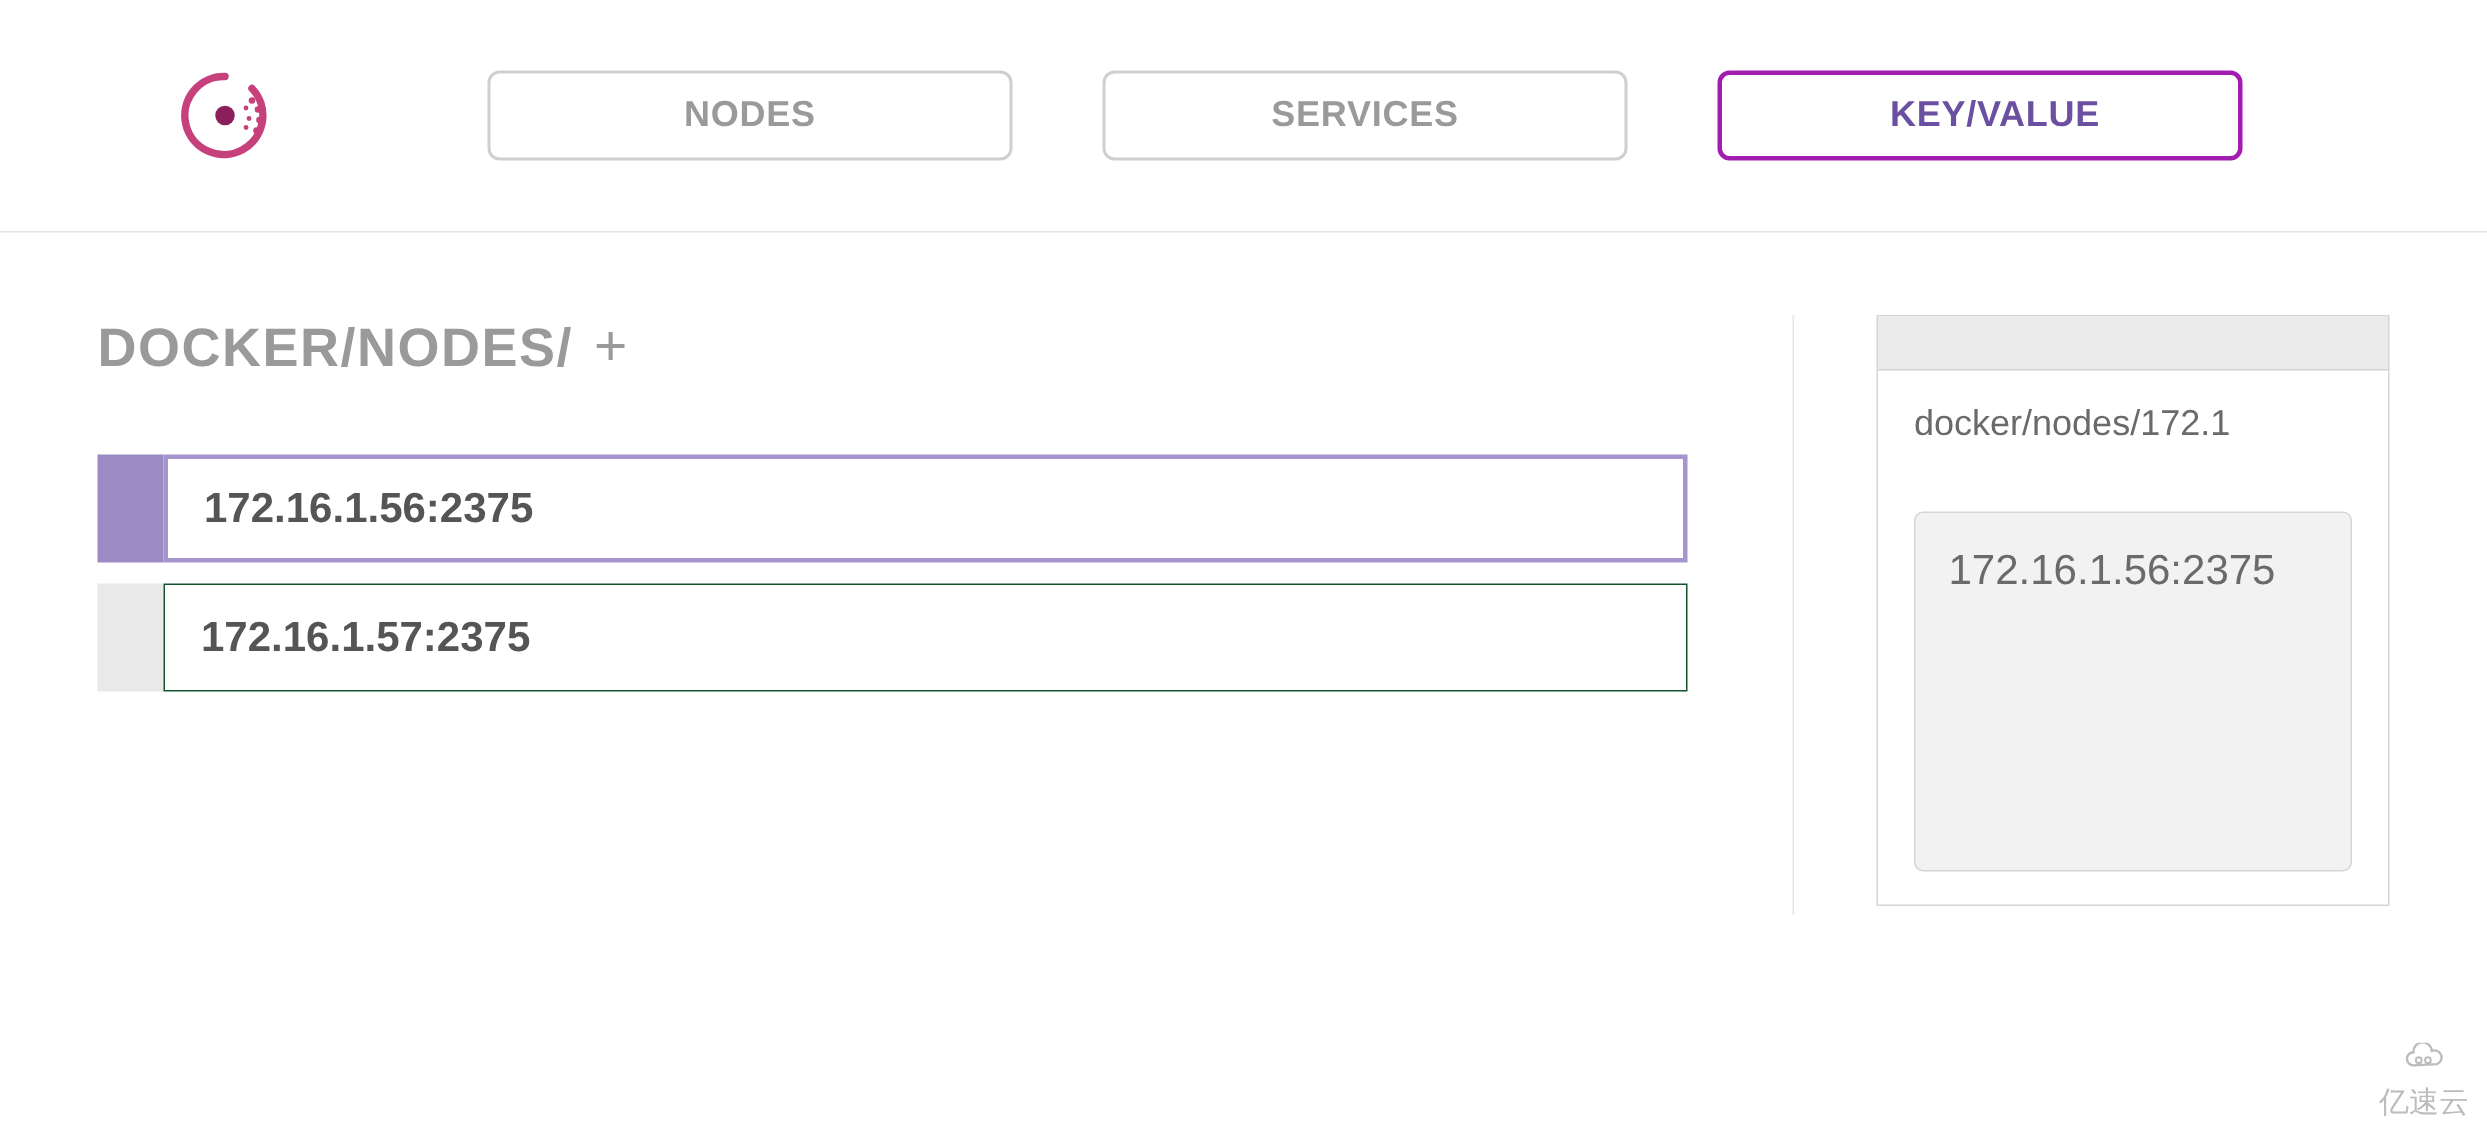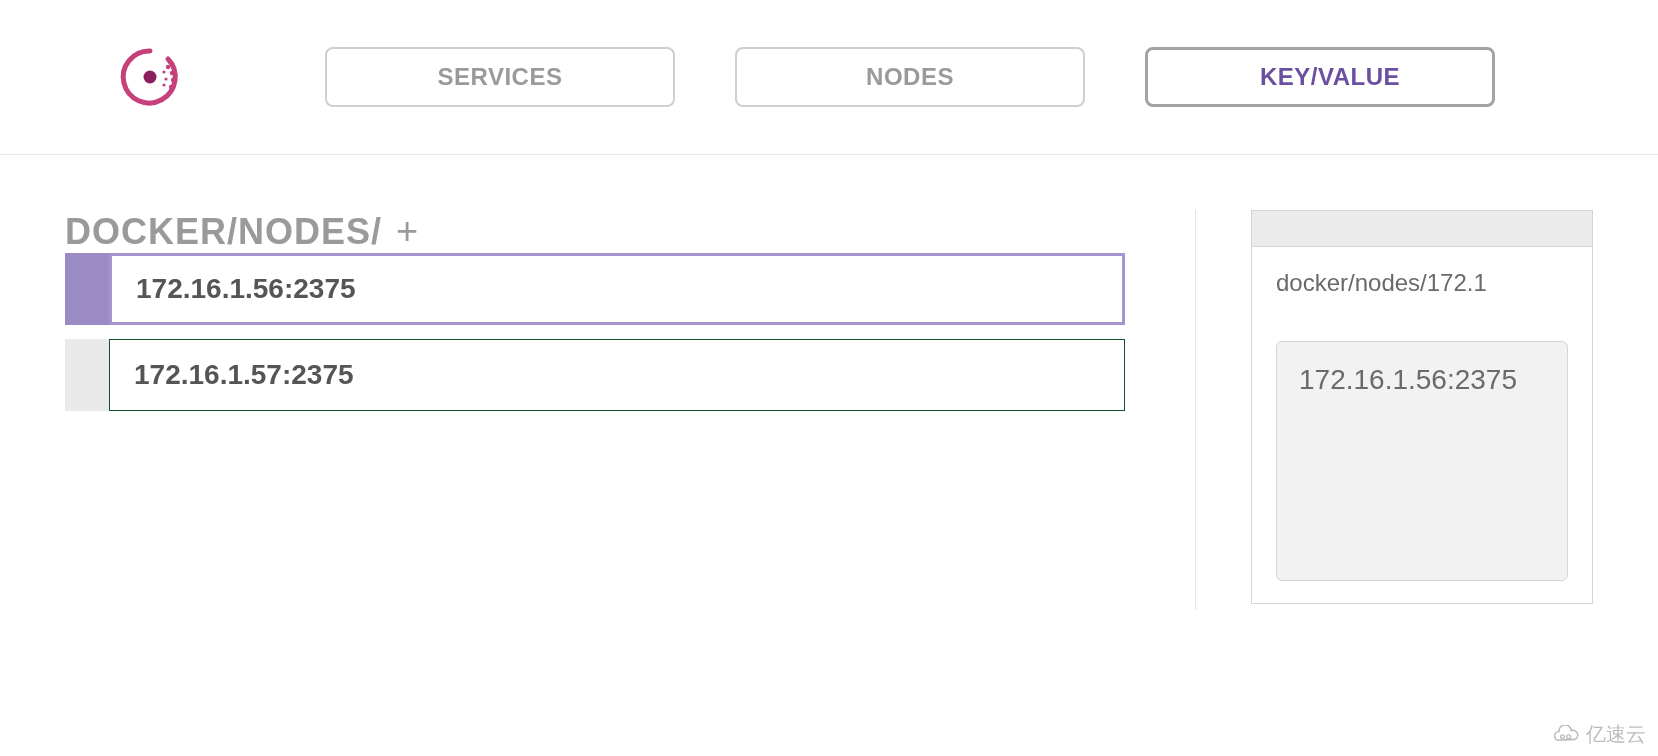--- a/index.html
+++ b/index.html
@@ -40,37 +40,38 @@
       display: flex;
       align-items: center;
       justify-content: center;
       font-size: 24px;
       font-weight: 700;
       color: #9a9a9a;
       letter-spacing: 0.5px;
       cursor: pointer;
     }
     .tab.active {
-      border: 3px solid #a3a3a3;
+      border: 3px solid #a21caf;
       color: #6b4fa0;
       padding-left: 20px;
     }
     .content {
       display: flex;
       padding: 0 65px;
       gap: 0;
     }
     .left-panel {
       flex: 0 0 1060px;
     }
     .breadcrumb {
       font-size: 36px;
       font-weight: 700;
       color: #9a9a9a;
       letter-spacing: 1px;
+      margin-bottom: 50px;
       display: flex;
       align-items: center;
       gap: 14px;
     }
     .breadcrumb .plus {
       font-weight: 400;
       font-size: 38px;
       color: #9a9a9a;
       cursor: pointer;
     }
@@ -146,20 +147,21 @@
     .watermark {
       position: fixed;
       bottom: 8px;
       right: 12px;
       font-size: 20px;
       color: #bcbcbc;
       display: flex;
       align-items: center;
       gap: 6px;
       font-weight: 500;
+      flex-direction: column;
     }
     .watermark .cloud {
       width: 28px;
       height: 20px;
     }
   </style>
 </head>
 <body>
 
 <div class="header">
@@ -170,22 +172,22 @@
       <circle cx="50" cy="22" r="2.2" fill="#c6407c"></circle>
       <circle cx="54" cy="28" r="2.2" fill="#c6407c"></circle>
       <circle cx="55" cy="35" r="2.2" fill="#c6407c"></circle>
       <circle cx="53" cy="42" r="2.2" fill="#c6407c"></circle>
       <circle cx="46" cy="27" r="1.6" fill="#c6407c"></circle>
       <circle cx="48" cy="34" r="1.6" fill="#c6407c"></circle>
       <circle cx="46" cy="40" r="1.6" fill="#c6407c"></circle>
     </svg>
   </div>
   <div class="tabs">
+    <div class="tab">NODES</div>
     <div class="tab">SERVICES</div>
-    <div class="tab">NODES</div>
     <div class="tab active">KEY/VALUE</div>
   </div>
 </div>
 
 <div class="content">
   <div class="left-panel">
     <div class="breadcrumb">
       <span>DOCKER/NODES/</span>
       <span class="plus">+</span>
     </div>

